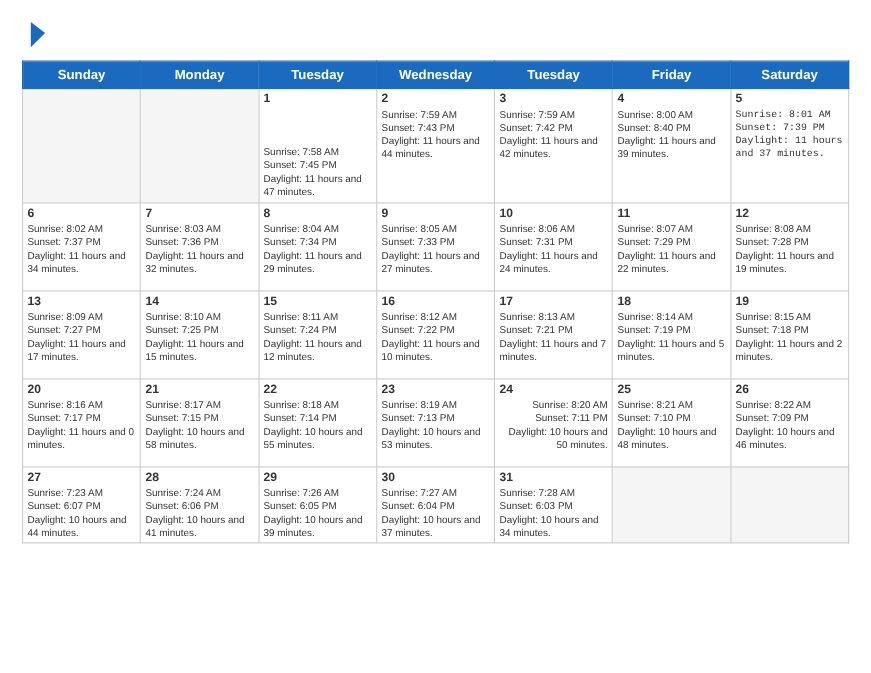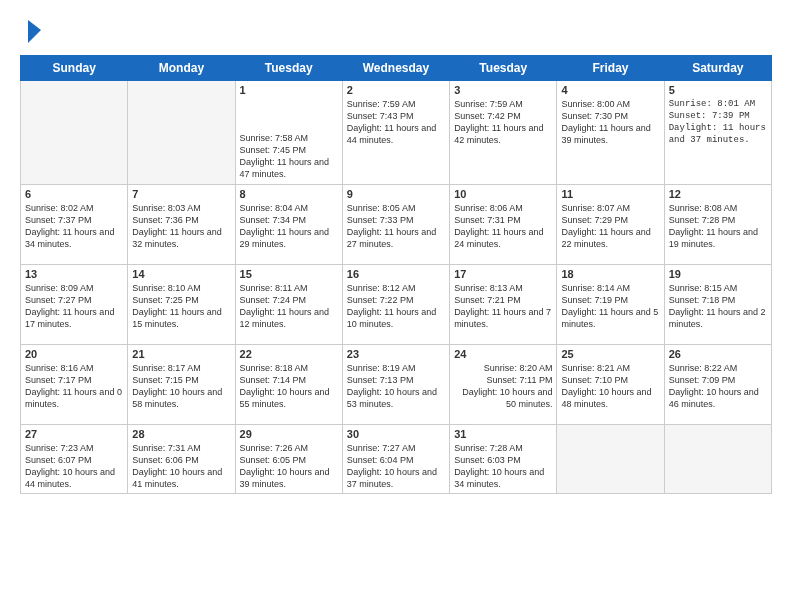--- a/index.html
+++ b/index.html
@@ -145,21 +145,21 @@
           </td>
           <td>
             <span class="day-num">3</span>
             <div class="day-info" style="white-space: pre-line;">Sunrise: 7:59 AM
 Sunset: 7:42 PM
 Daylight: 11 hours and 42 minutes.</div>
           </td>
           <td>
             <span class="day-num">4</span>
             <div class="day-info" style="white-space: pre-line;">Sunrise: 8:00 AM
-Sunset: 7:30 PM
+Sunset: 8:40 PM
 Daylight: 11 hours and 39 minutes.</div>
           </td>
           <td>
             <span class="day-num">5</span>
             <div class="day-info" style="white-space: pre-line; font-family: Liberation Mono, monospace;">Sunrise: 8:01 AM
 Sunset: 7:39 PM
 Daylight: 11 hours and 37 minutes.</div>
           </td>
         </tr>
         <tr>
@@ -296,21 +296,21 @@
         </tr>
         <tr>
           <td>
             <span class="day-num">27</span>
             <div class="day-info" style="white-space: pre-line;">Sunrise: 7:23 AM
 Sunset: 6:07 PM
 Daylight: 10 hours and 44 minutes.</div>
           </td>
           <td>
             <span class="day-num">28</span>
-            <div class="day-info" style="white-space: pre-line;">Sunrise: 7:31 AM
+            <div class="day-info" style="white-space: pre-line;">Sunrise: 7:24 AM
 Sunset: 6:06 PM
 Daylight: 10 hours and 41 minutes.</div>
           </td>
           <td>
             <span class="day-num">29</span>
             <div class="day-info" style="white-space: pre-line;">Sunrise: 7:26 AM
 Sunset: 6:05 PM
 Daylight: 10 hours and 39 minutes.</div>
           </td>
           <td>

